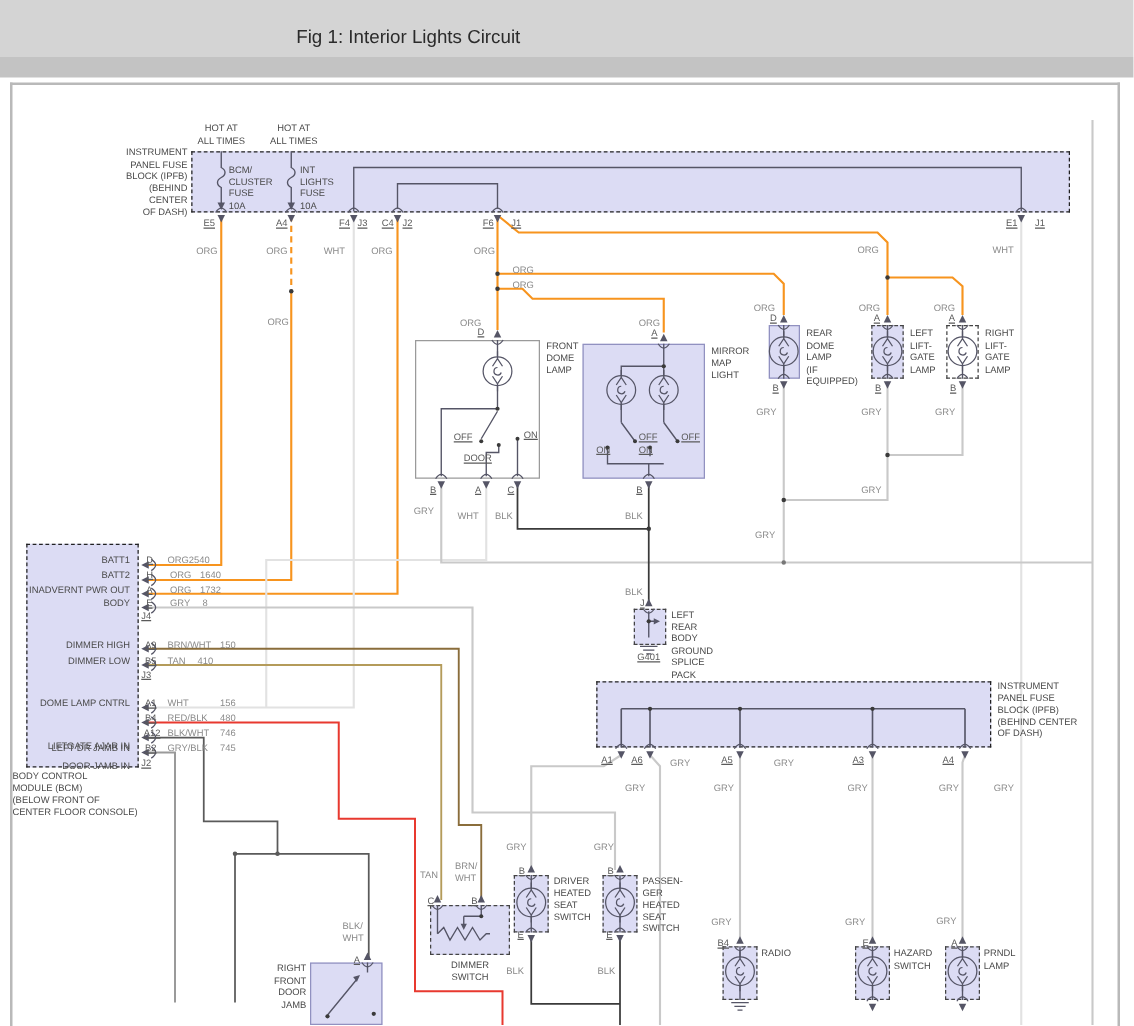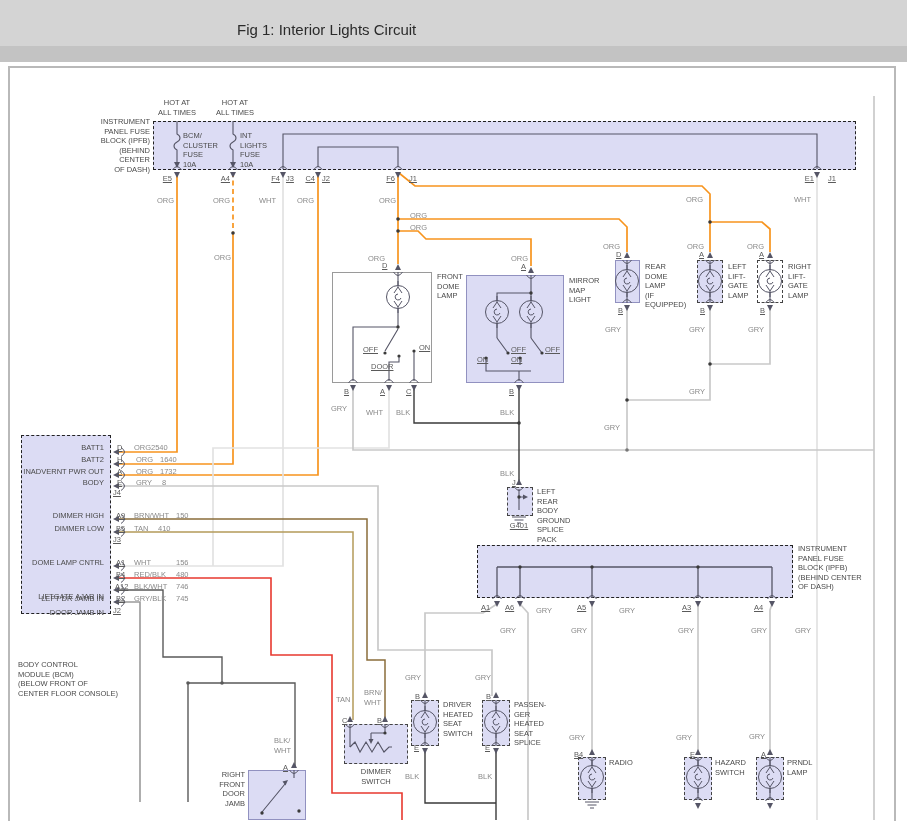--- a/index.html
+++ b/index.html
@@ -414,21 +414,21 @@
       <div class="lbl wl" style="left: 176px; top: 558px;">156</div>
       <div class="lbl wl" style="left: 134px; top: 570px;">RED/BLK</div>
       <div class="lbl wl" style="left: 176px; top: 570px;">480</div>
       <div class="lbl wl" style="left: 134px; top: 582px;">BLK/WHT</div>
       <div class="lbl wl" style="left: 176px; top: 582px; text-align: center;">746</div>
       <div class="lbl wl" style="left: 134px; top: 594px;">GRY/BLK</div>
       <div class="lbl wl" style="left: 176px; top: 594px;">745</div>
       <div class="lbl pin u" style="left: 113px; top: 488px;">J4</div>
       <div class="lbl pin u" style="left: 113px; top: 535px;">J3</div>
       <div class="lbl pin u" style="left: 113px; top: 606px;">J2</div>
-      <div class="lbl comp" style="left: 18px; top: 616px; margin-top: 44px;">BODY CONTROL
+      <div class="lbl comp" style="left: 10px; top: 616px;">BODY CONTROL
 MODULE (BCM)
 (BELOW FRONT OF
 CENTER FLOOR CONSOLE)</div>
       <div class="lbl comp" style="left: 798px; top: 544px;">INSTRUMENT
 PANEL FUSE
 BLOCK (IPFB)
 (BEHIND CENTER
 OF DASH)</div>
       <div class="lbl pin" style="left: 481px; top: 603px;">A1</div>
       <div class="lbl pin" style="left: 505px; top: 603px;">A6</div>
@@ -454,21 +454,21 @@
       <div class="lbl pin" style="left: 415px; top: 692px;">B</div>
       <div class="lbl pin" style="left: 486px; top: 692px;">B</div>
       <div class="lbl comp" style="left: 443px; top: 700px;">DRIVER
 HEATED
 SEAT
 SWITCH</div>
       <div class="lbl comp" style="left: 514px; top: 700px;">PASSEN-
 GER
 HEATED
 SEAT
-SPLICE</div>
+SWITCH</div>
       <div class="lbl pin" style="left: 414px; top: 743px;">E</div>
       <div class="lbl pin" style="left: 485px; top: 743px;">E</div>
       <div class="lbl wl" style="left: 405px; top: 772px;">BLK</div>
       <div class="lbl wl" style="left: 478px; top: 772px;">BLK</div>
       <div class="lbl wl" style="left: 274px; top: 736px;">BLK/
 WHT</div>
       <div class="lbl pin" style="left: 283px; top: 763px;">A</div>
       <div class="lbl comp r" style="left: 205px; top: 770px; width: 40px;">RIGHT
 FRONT
 DOOR

